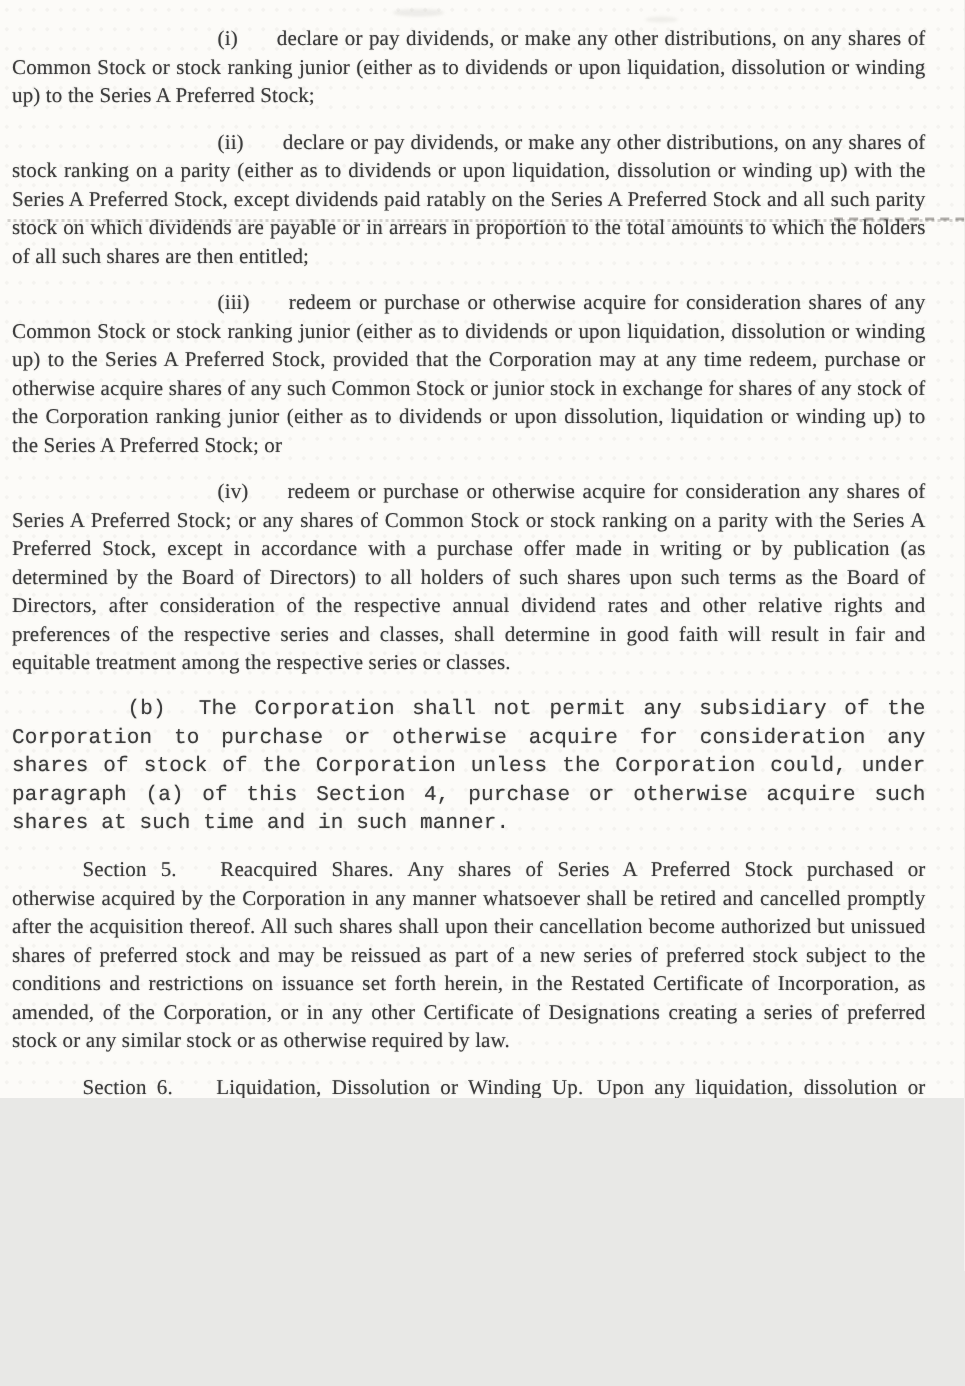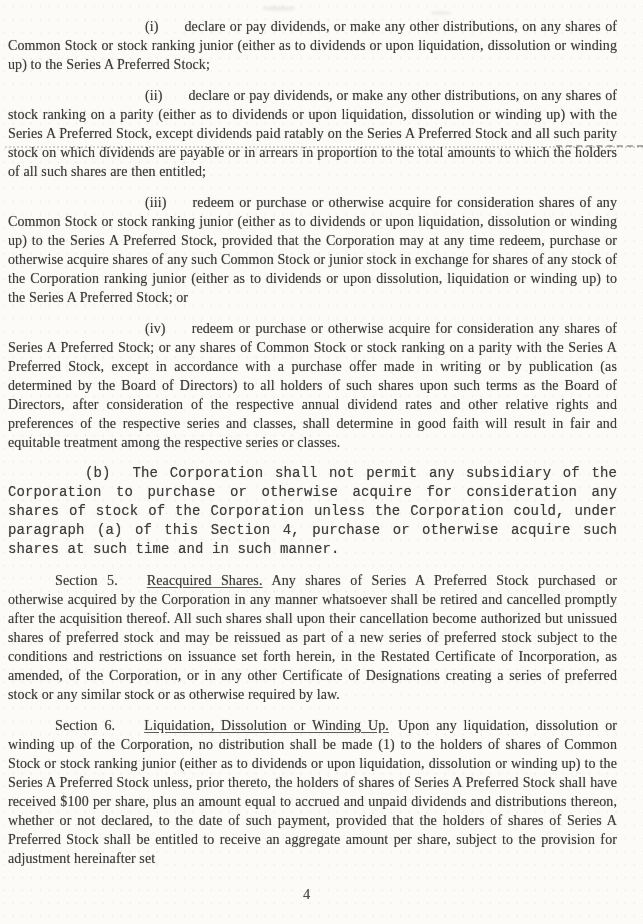--- a/index.html
+++ b/index.html
@@ -1,19 +1,19 @@
 <!DOCTYPE html>
 <html><head>
 <meta charset="utf-8">
 <style>
   html, body { margin: 0; padding: 0; background: #e8e8e6; }
   .page {
     position: relative;
     width: 643px;
-    height: 924px;
+    height: 732px;
     margin: 0 auto;
     background-color: #fcfbf8;
     background-image: radial-gradient(rgba(170,168,160,0.10) 1px, transparent 1px);
     background-size: 9px 13px;
     overflow: hidden;
     font-family: "Liberation Serif", "DejaVu Serif", serif;
     color: #3d3d3d;
   }
   .text-block {
     position: absolute;
@@ -30,21 +30,20 @@
     text-shadow: 0 0 0.8px rgba(64,64,64,0.55);
   }
   .ind-list { text-indent: 137px; }
   .ind-sub  { text-indent: 77px; font-family: Liberation Mono, monospace; }
   .ind-sec  { text-indent: 47px; }
   .tab-wide { display: inline-block; width: 26px; text-indent: 0; }
   .tab-mid  { display: inline-block; width: 22px; text-indent: 0; }
   .tab-sec  { display: inline-block; width: 29px; text-indent: 0; }
   .gap-2sp  { display: inline-block; width: 9px; text-indent: 0; }
   .underl {
-    text-decoration: underline;
     text-decoration-color: rgba(75,75,75,0.75);
     text-underline-offset: 2px;
   }
   .scan-line-faint {
     position: absolute;
     left: 5px;
     width: 638px;
     top: 146px;
     height: 0;
     border-top: 2px dotted rgba(115,112,105,0.30);

